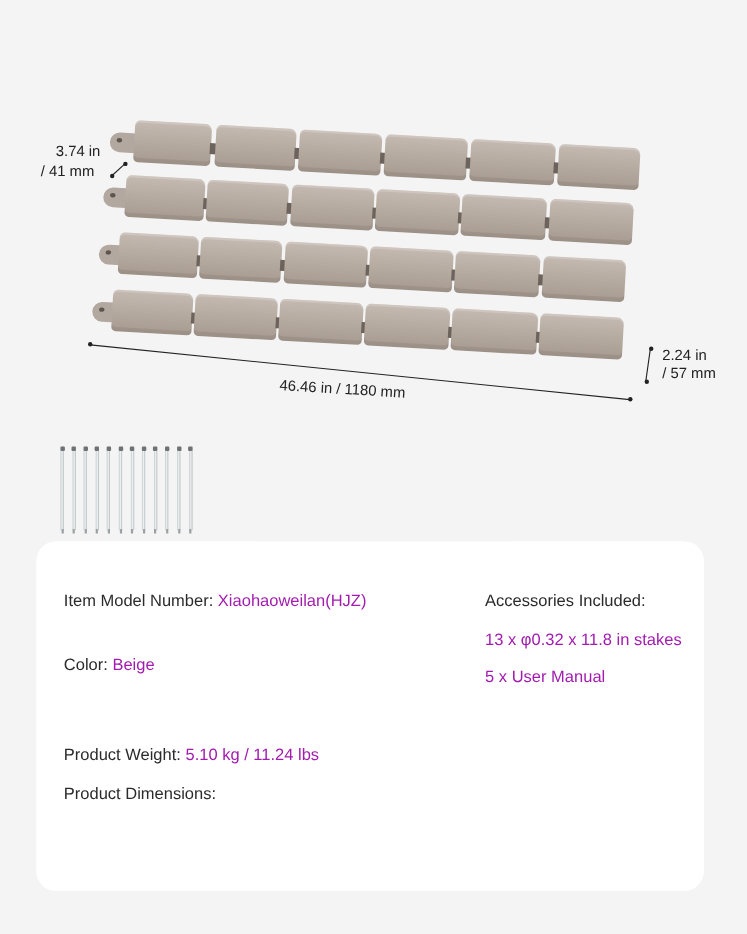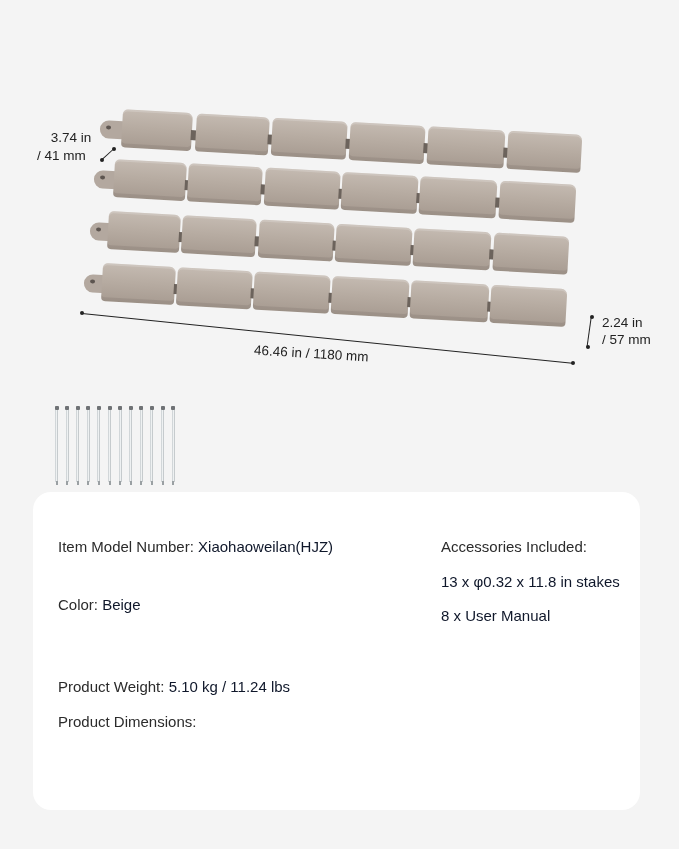--- a/index.html
+++ b/index.html
@@ -48,21 +48,21 @@
       content: ""; position: absolute; left: 0.5px; bottom: -3px; width: 2px; height: 4px;
       background: #9aa0a3;
     }
     .card {
       position: absolute; left: 33px; top: 492px; width: 607px; height: 318px;
       background: #ffffff; border-radius: 18px;
     }
     .spec-line {
       position: absolute; font-size: 15px; line-height: 20px; white-space: nowrap; color: #2b2b2b;
     }
-    .spec-value { color: #0f172a; font-weight: 500; }
+    .spec-value { color: #a21caf; font-weight: 500; }
   </style>
 </head>
 <body>
 
 <div class="product-area">
 
   <div class="row" style="left:100px; top:108px; width:490px; transform: rotate(3.2deg);">
     <div class="tab">
         <div class="tab-hole"></div>
       </div>
@@ -178,14 +178,14 @@
   </div>
   <div class="spec-line" style="left:25px; top:185px;">
     <span>Product Weight: </span><span class="spec-value">5.10 kg / 11.24 lbs</span>
   </div>
   <div class="spec-line" style="left:25px; top:220px;">
     <span>Product Dimensions:</span>
   </div>
 
   <div class="spec-line" style="left:408px; top:45px;">Accessories Included:</div>
   <div class="spec-line spec-value" style="left:408px; top:80px;">13 x φ0.32 x 11.8 in stakes</div>
-  <div class="spec-line spec-value" style="left:408px; top:114px;">8 x User Manual</div>
+  <div class="spec-line spec-value" style="left:408px; top:114px;">5 x User Manual</div>
 </div>
 
 </body></html>

